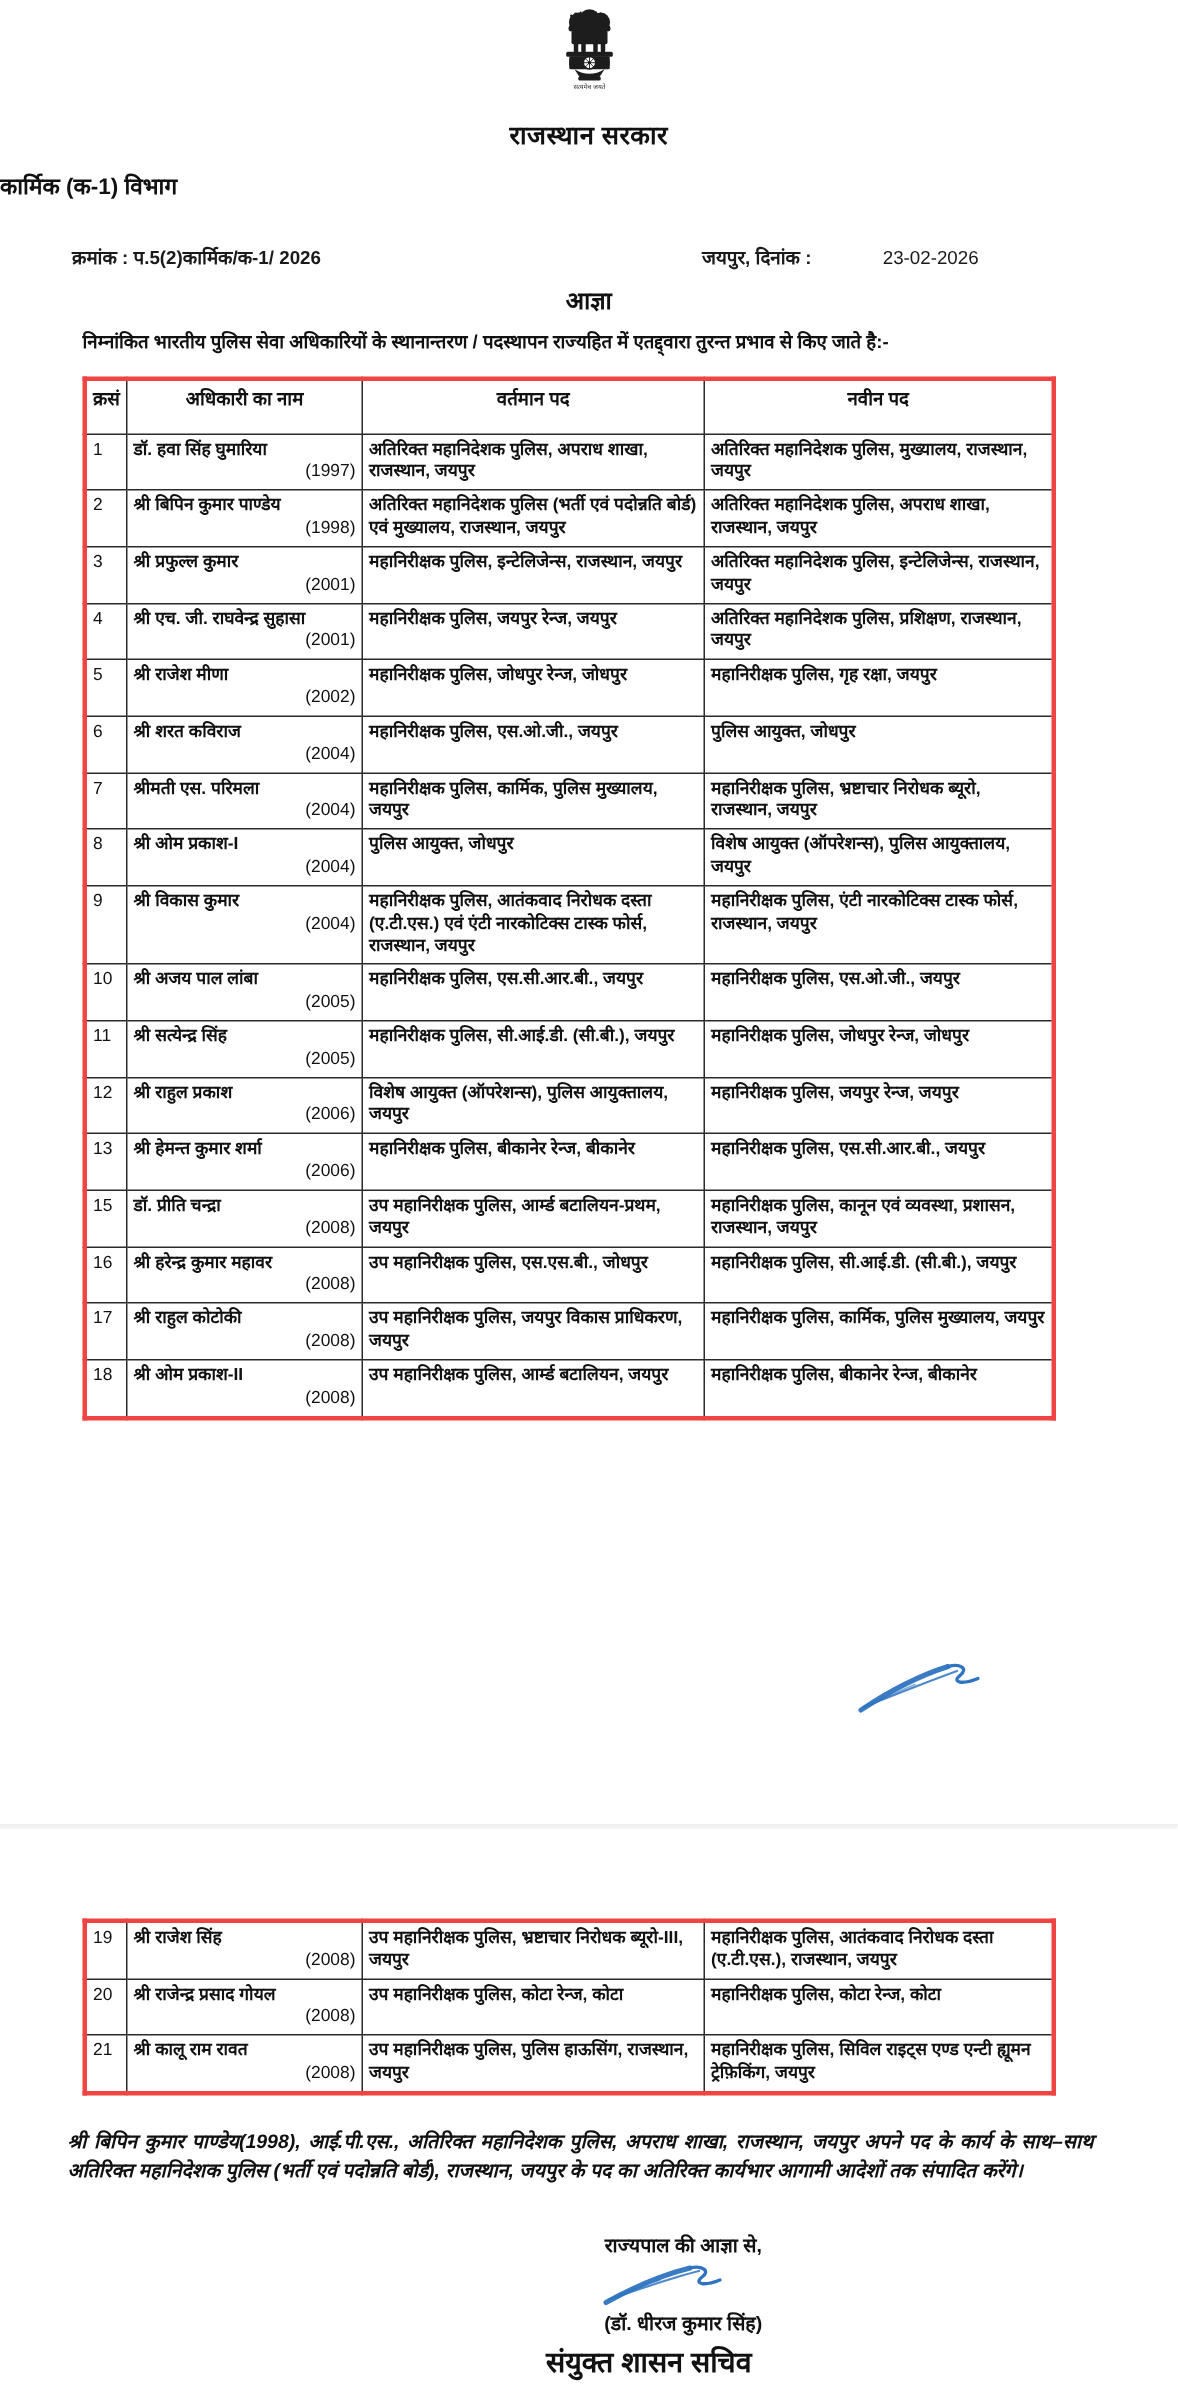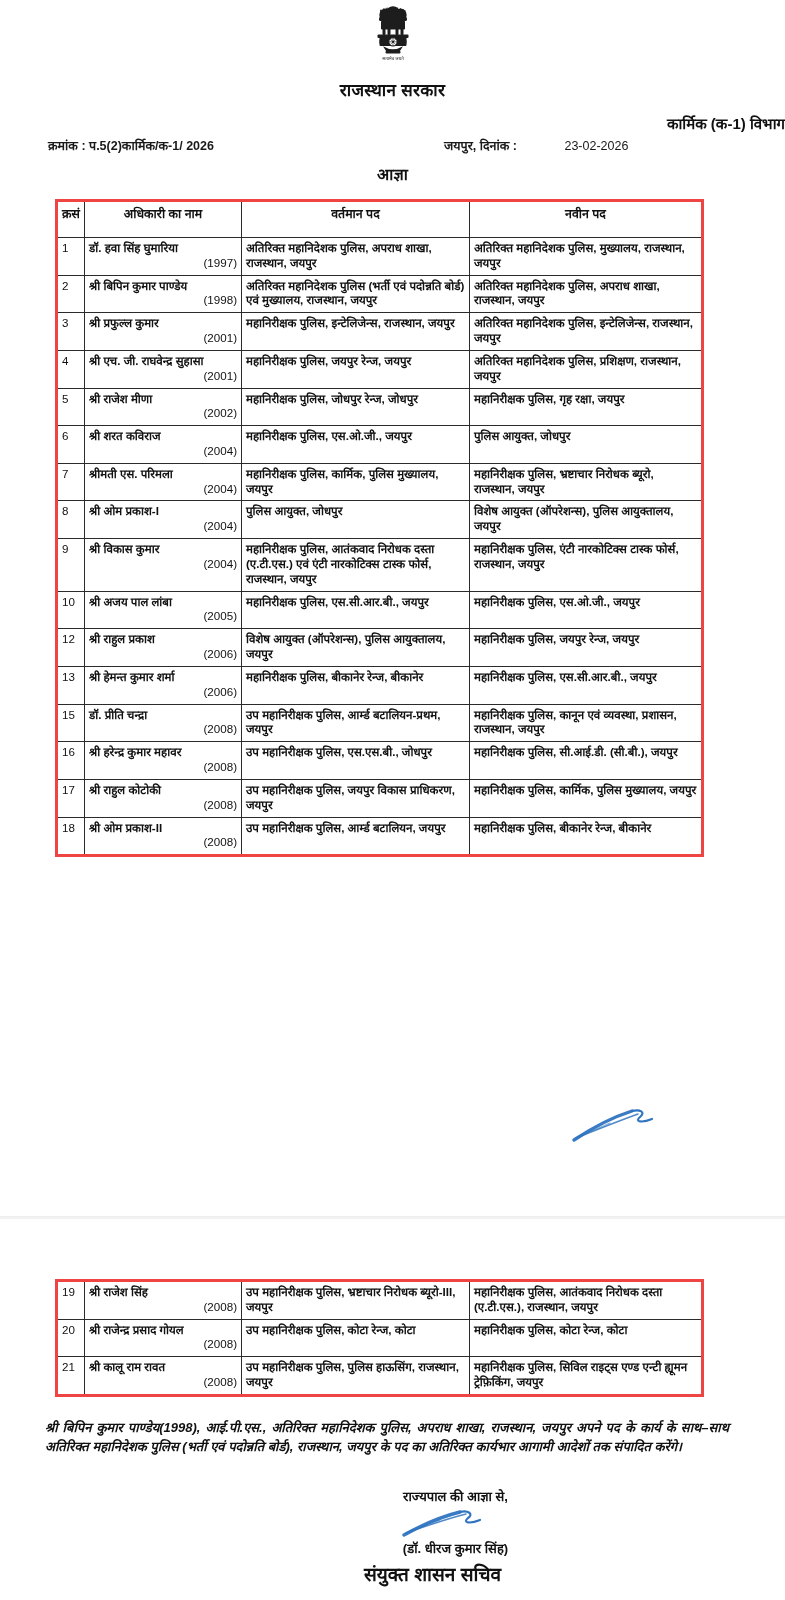--- a/index.html
+++ b/index.html
@@ -46,45 +46,45 @@
   
   .gov-title {
     text-align: center;
     font-size: 17px;
     font-weight: bold;
     letter-spacing: .3px;
     margin-top: 14px;
     color: #111;
   }
   .dept-title {
-    text-align: right;
+    text-align: left;
     font-size: 15px;
     font-weight: bold;
     margin-top: 12px;
     color: #111;
   }
 
   .meta-row {
     position: relative;
-    margin-top: 4px;
+    margin-top: 30px;
     height: 20px;
     font-size: 12.5px;
     color: #1a1a1a;
   }
   .meta-left {
     position: absolute;
     left: 48px;
     top: 0;
     white-space: nowrap;
   }
   .meta-left .lbl { font-weight: bold; }
   .meta-left .val { font-weight: bold; }
   .meta-right {
     position: absolute;
-    left: 444px;
+    left: 468px;
     top: 0;
     white-space: nowrap;
   }
   .meta-right .lbl { font-weight: bold; }
   .meta-right .val {
     display: inline-block;
     margin-left: 44px;
     font-weight: normal;
   }
 
@@ -248,20 +248,21 @@
       <span class="val">प.5(2)कार्मिक/क-1/ 2026</span>
     </div>
     <div class="meta-right">
       <span class="lbl">जयपुर, दिनांक :</span>
       <span class="val">23-02-2026</span>
     </div>
   </div>
 
   <div class="order-word">आज्ञा</div>
 
+  <div class="intro-para">निम्नांकित भारतीय पुलिस सेवा अधिकारियों के स्थानान्तरण / पदस्थापन राज्यहित में एतद्द्वारा तुरन्त प्रभाव से किए जाते है:-</div>
 
   <div class="tbl-wrap">
     <table class="order-tbl">
       <colgroup>
         <col class="c-sno">
           <col class="c-name">
           <col class="c-cur">
           <col class="c-new">
       </colgroup>
       <thead>
@@ -327,20 +328,26 @@
             <td class="post">महानिरीक्षक पुलिस, आतंकवाद निरोधक दस्ता (ए.टी.एस.) एवं एंटी नारकोटिक्स टास्क फोर्स, राजस्थान, जयपुर</td>
             <td class="post">महानिरीक्षक पुलिस, एंटी नारकोटिक्स टास्क फोर्स, राजस्थान, जयपुर</td>
           </tr>
           <tr>
             <td class="sno">10</td>
             <td class="name"><span>श्री अजय पाल लांबा</span><span class="yr">(2005)</span></td>
             <td class="post">महानिरीक्षक पुलिस, एस.सी.आर.बी., जयपुर</td>
             <td class="post">महानिरीक्षक पुलिस, एस.ओ.जी., जयपुर</td>
           </tr>
           <tr>
+            <td class="sno">11</td>
+            <td class="name"><span>श्री सत्येन्द्र सिंह</span><span class="yr">(2005)</span></td>
+            <td class="post">महानिरीक्षक पुलिस, सी.आई.डी. (सी.बी.), जयपुर</td>
+            <td class="post">महानिरीक्षक पुलिस, जोधपुर रेन्ज, जोधपुर</td>
+          </tr>
+          <tr>
             <td class="sno">12</td>
             <td class="name"><span>श्री राहुल प्रकाश</span><span class="yr">(2006)</span></td>
             <td class="post">विशेष आयुक्त (ऑपरेशन्स), पुलिस आयुक्तालय, जयपुर</td>
             <td class="post">महानिरीक्षक पुलिस, जयपुर रेन्ज, जयपुर</td>
           </tr>
           <tr>
             <td class="sno">13</td>
             <td class="name"><span>श्री हेमन्त कुमार शर्मा</span><span class="yr">(2006)</span></td>
             <td class="post">महानिरीक्षक पुलिस, बीकानेर रेन्ज, बीकानेर</td>
             <td class="post">महानिरीक्षक पुलिस, एस.सी.आर.बी., जयपुर</td>

